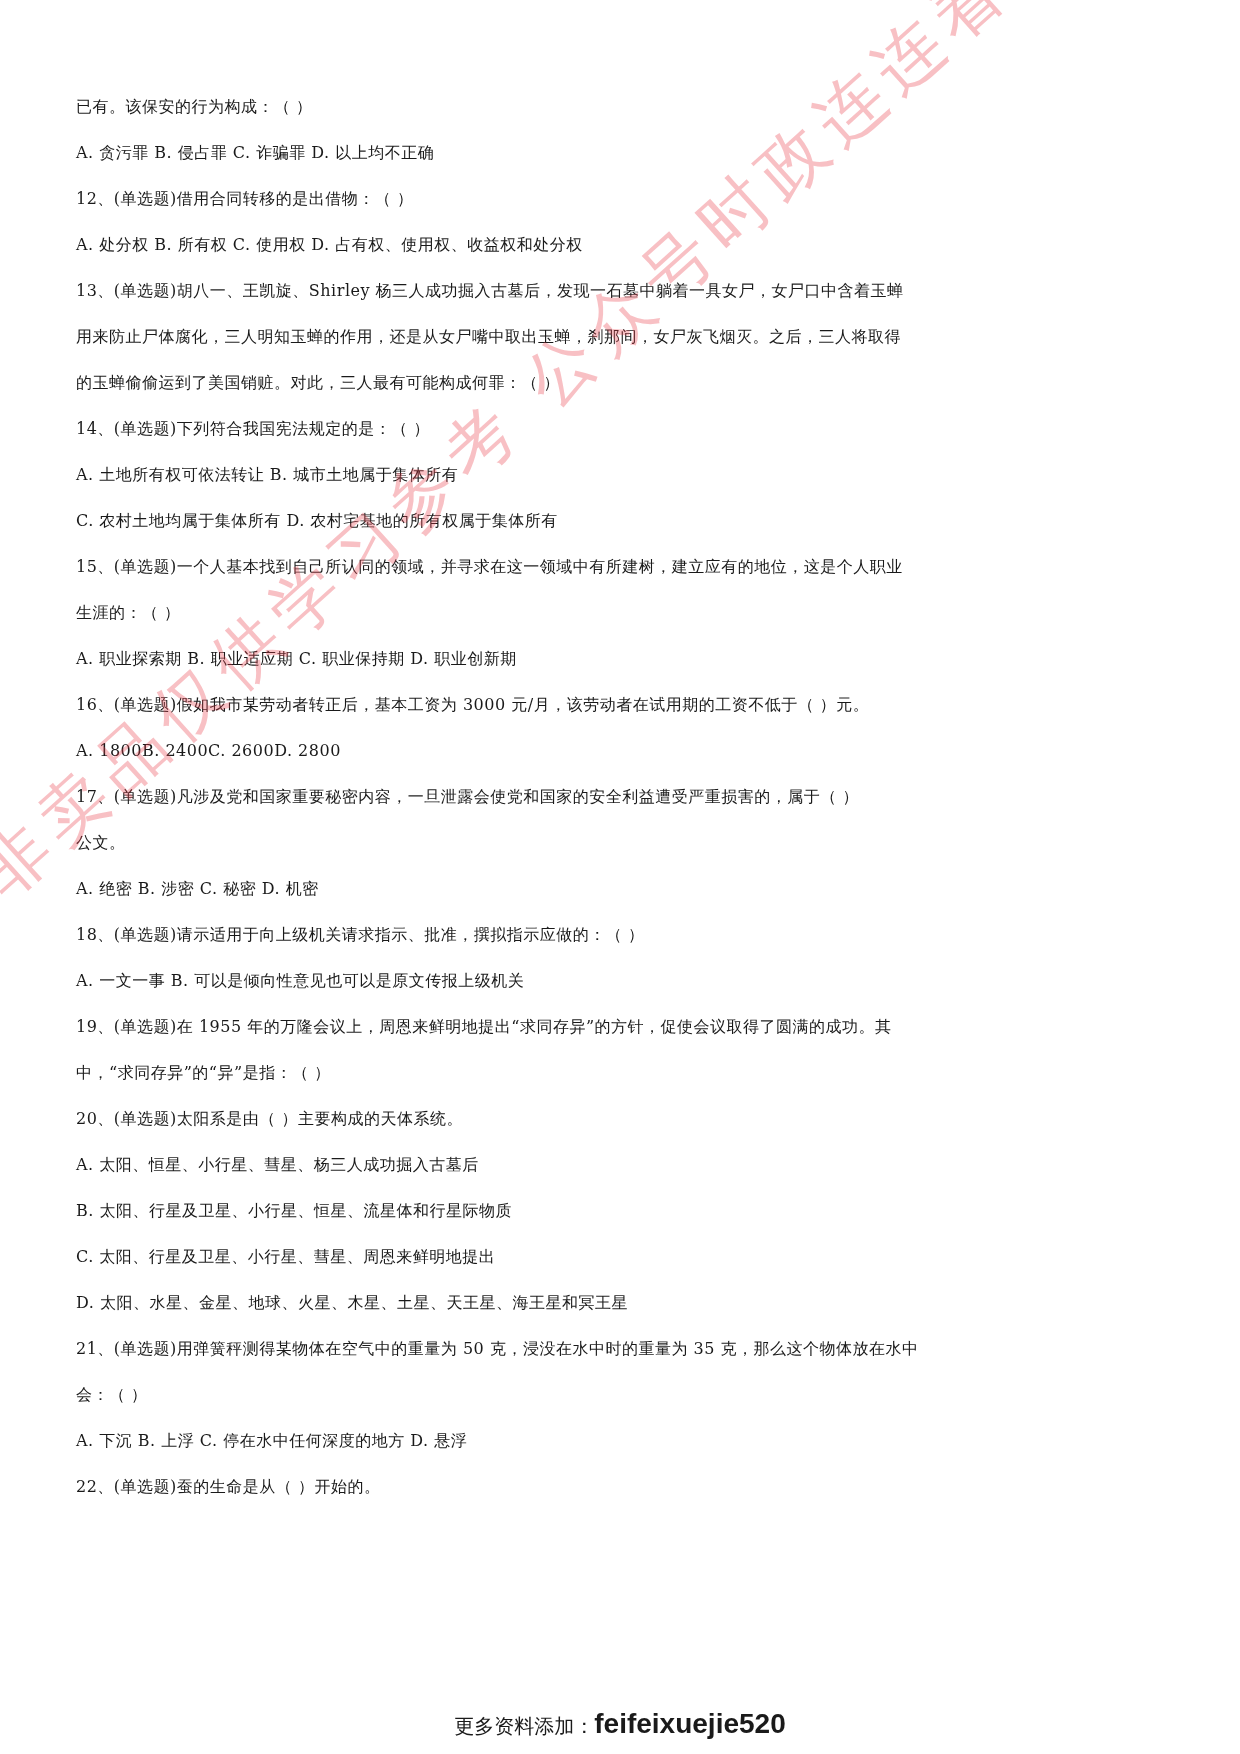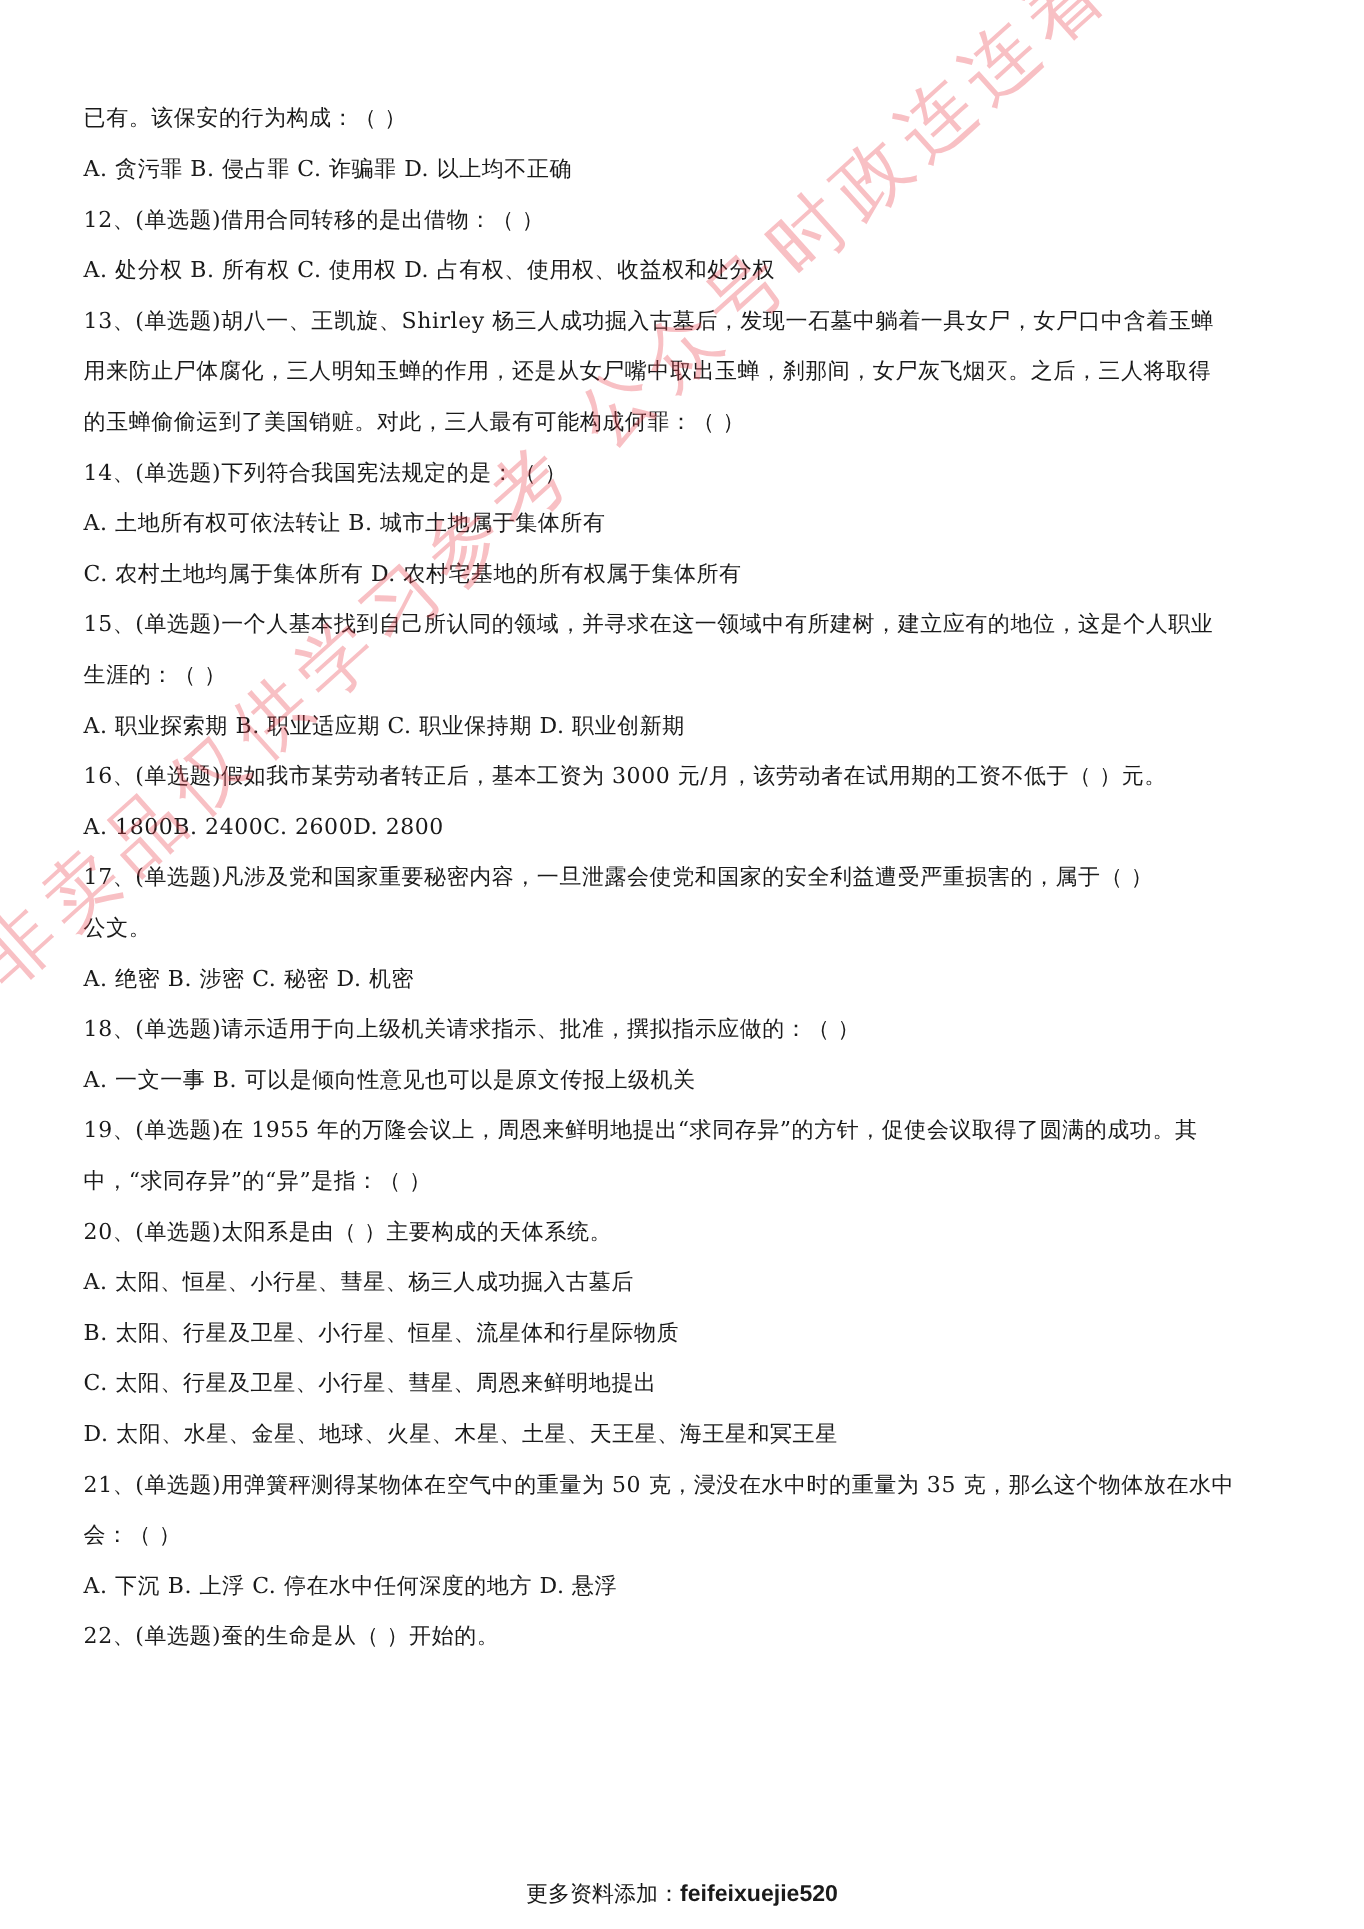--- a/index.html
+++ b/index.html
@@ -6,37 +6,37 @@
   body {
     width: 1240px; height: 1754px; position: relative; overflow: hidden;
     font-family: "DejaVu Serif", "Liberation Serif", serif;
     color: #1a1a1a;
   }
   .page { position: absolute; left: 0; top: 0; width: 1240px; height: 1754px; }
   .content {
     position: absolute; left: 76px; top: 84px; width: 1100px;
   }
   .line {
-    font-size: 20px; line-height: 46px; height: 46px;
+    font-size: 16px; line-height: 46px; height: 46px;
     white-space: nowrap; letter-spacing: 0.5px;
   }
   .watermark {
     position: absolute; left: -40px; top: 850px;
     font-family: "DejaVu Sans", sans-serif;
     font-size: 68px; color: rgba(232, 60, 70, 0.32);
     transform: rotate(-42deg); transform-origin: left top;
     white-space: nowrap; letter-spacing: 10px; pointer-events: none;
     font-weight: 300;
   }
   .footer {
     position: absolute; top: 1708px; left: 0; width: 1240px; text-align: center;
     font-size: 20px;
   }
   .footer .label { font-family: Liberation Sans, sans-serif; }
-  .footer .contact { font-family: "Liberation Sans", sans-serif; font-weight: bold; font-size: 21px; }
+  .footer .contact { font-family: "Liberation Sans", sans-serif; font-weight: bold; font-size: 28px; }
 </style>
 </head>
 <body>
 
 <div class="page">
   <div class="content">
     <div class="line">已有。该保安的行为构成：（        ）</div>
     <div class="line">A. 贪污罪 B. 侵占罪 C. 诈骗罪 D. 以上均不正确</div>
     <div class="line">12、(单选题)借用合同转移的是出借物：（        ）</div>
     <div class="line">A. 处分权 B. 所有权 C. 使用权 D. 占有权、使用权、收益权和处分权</div>

